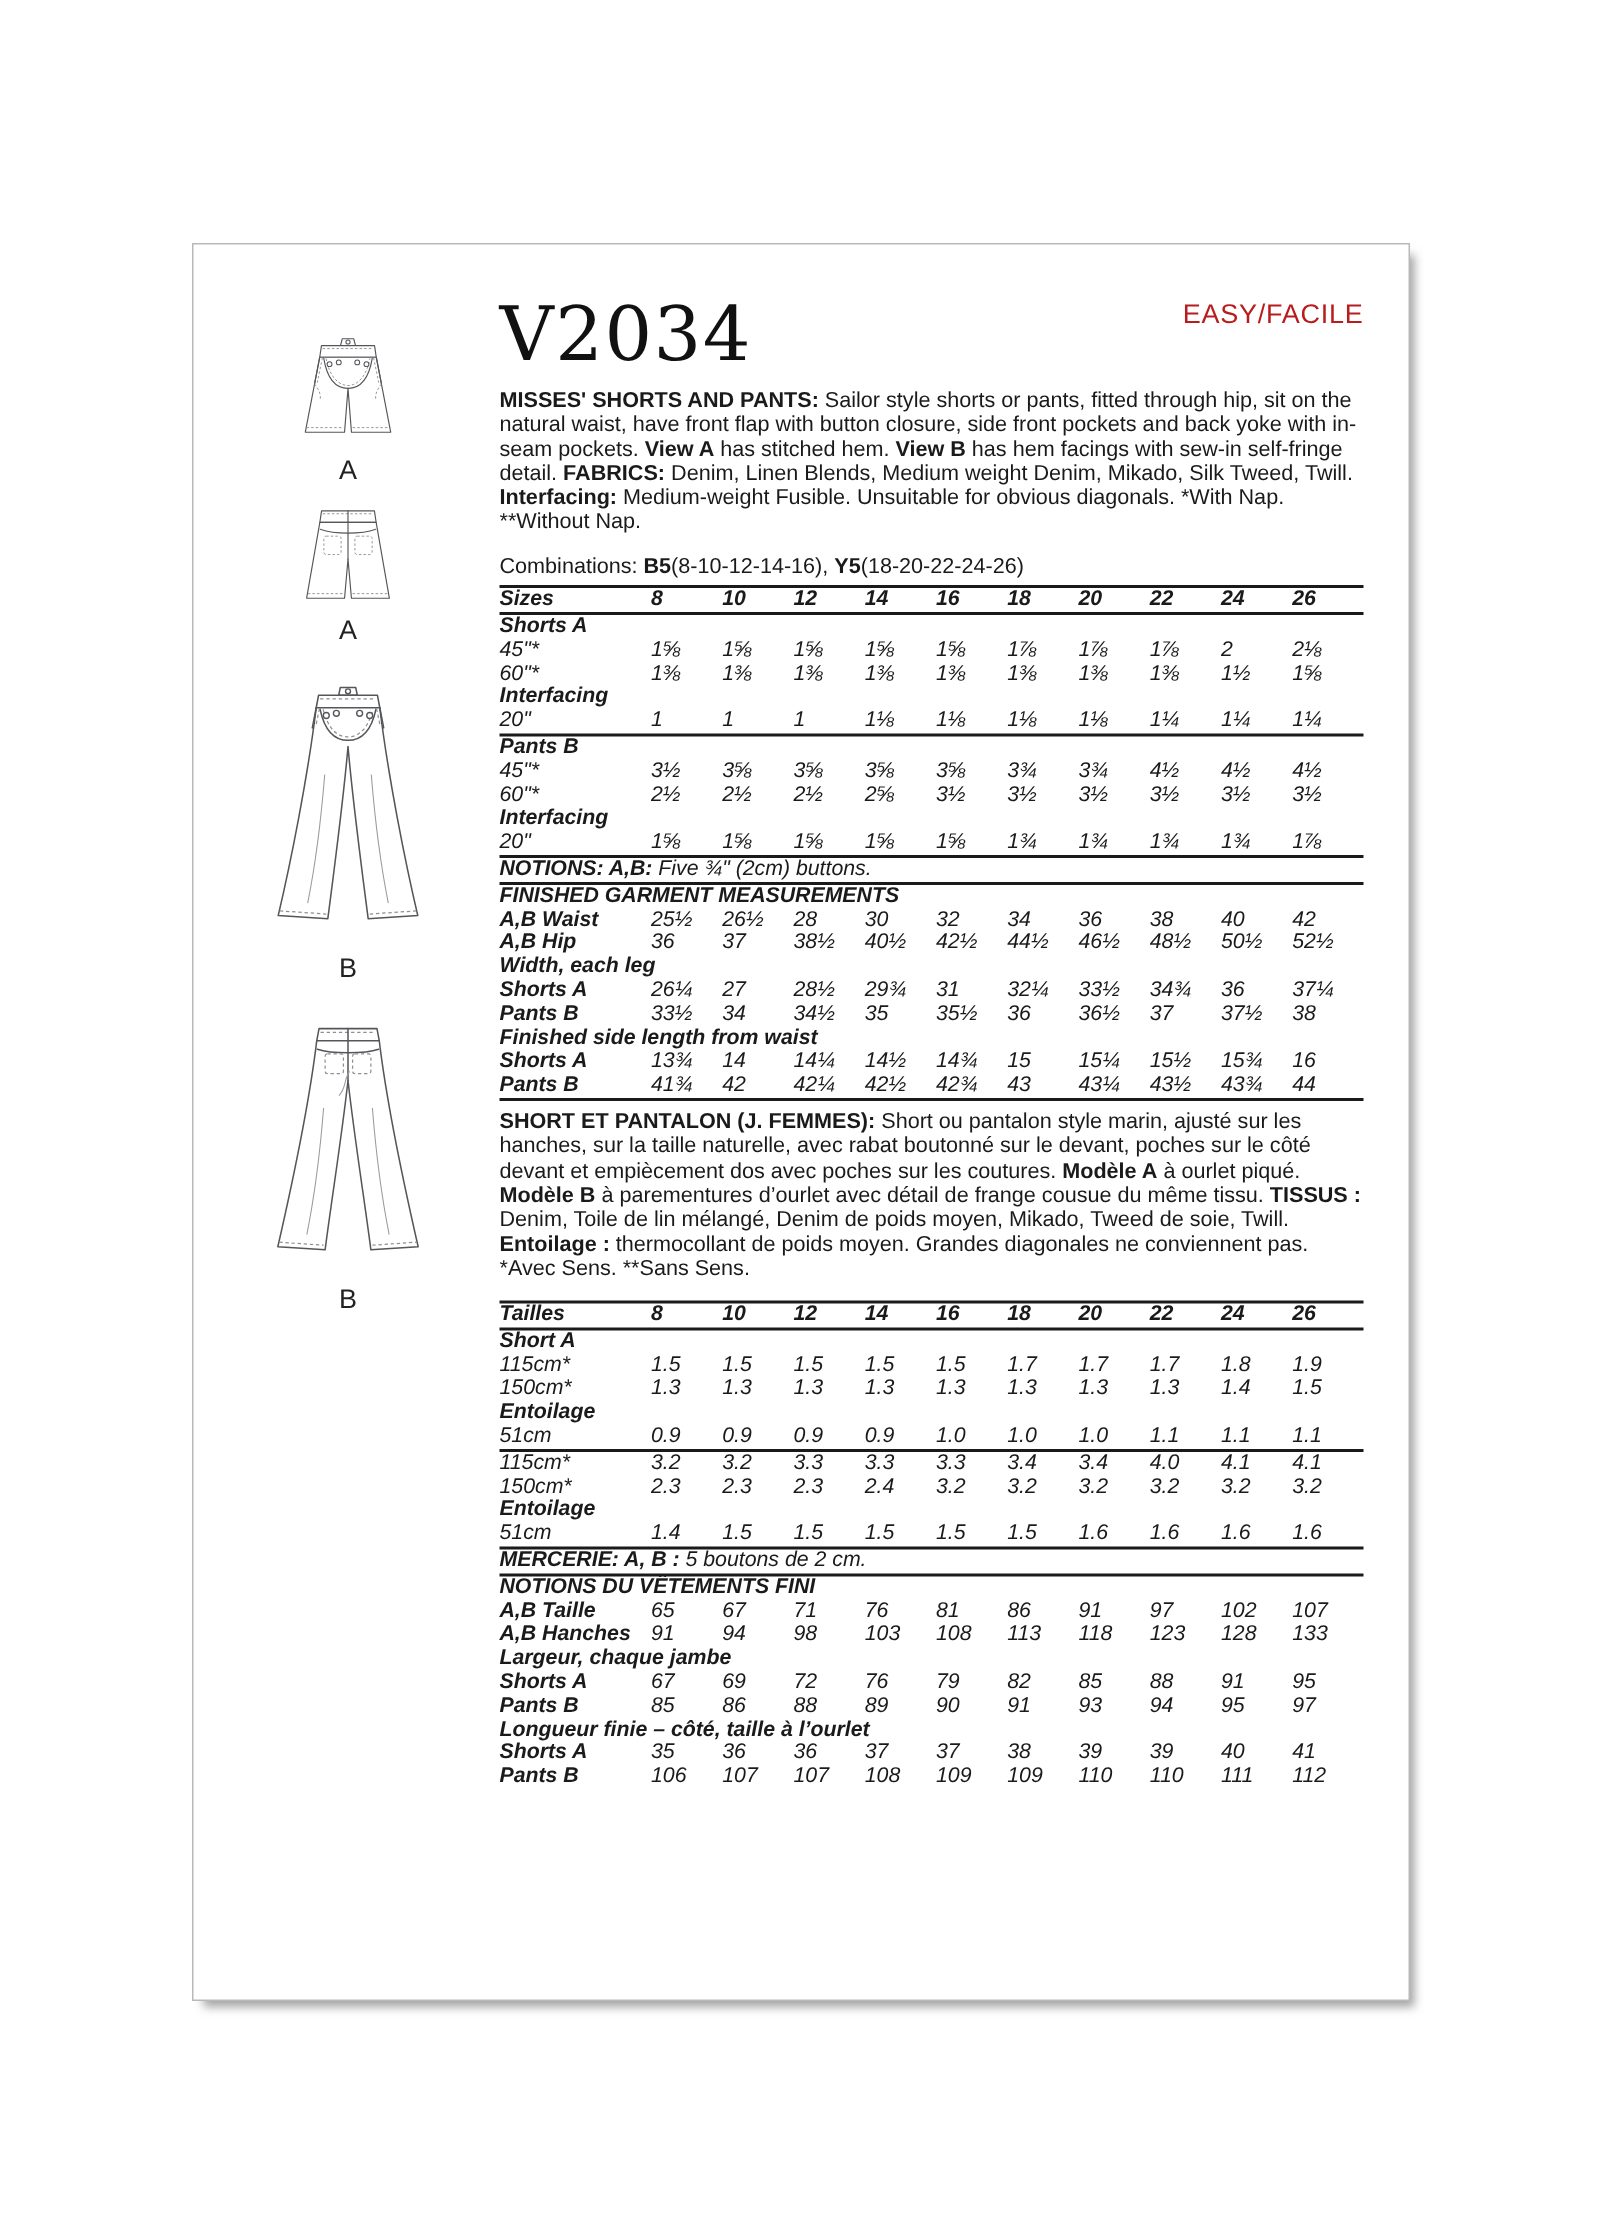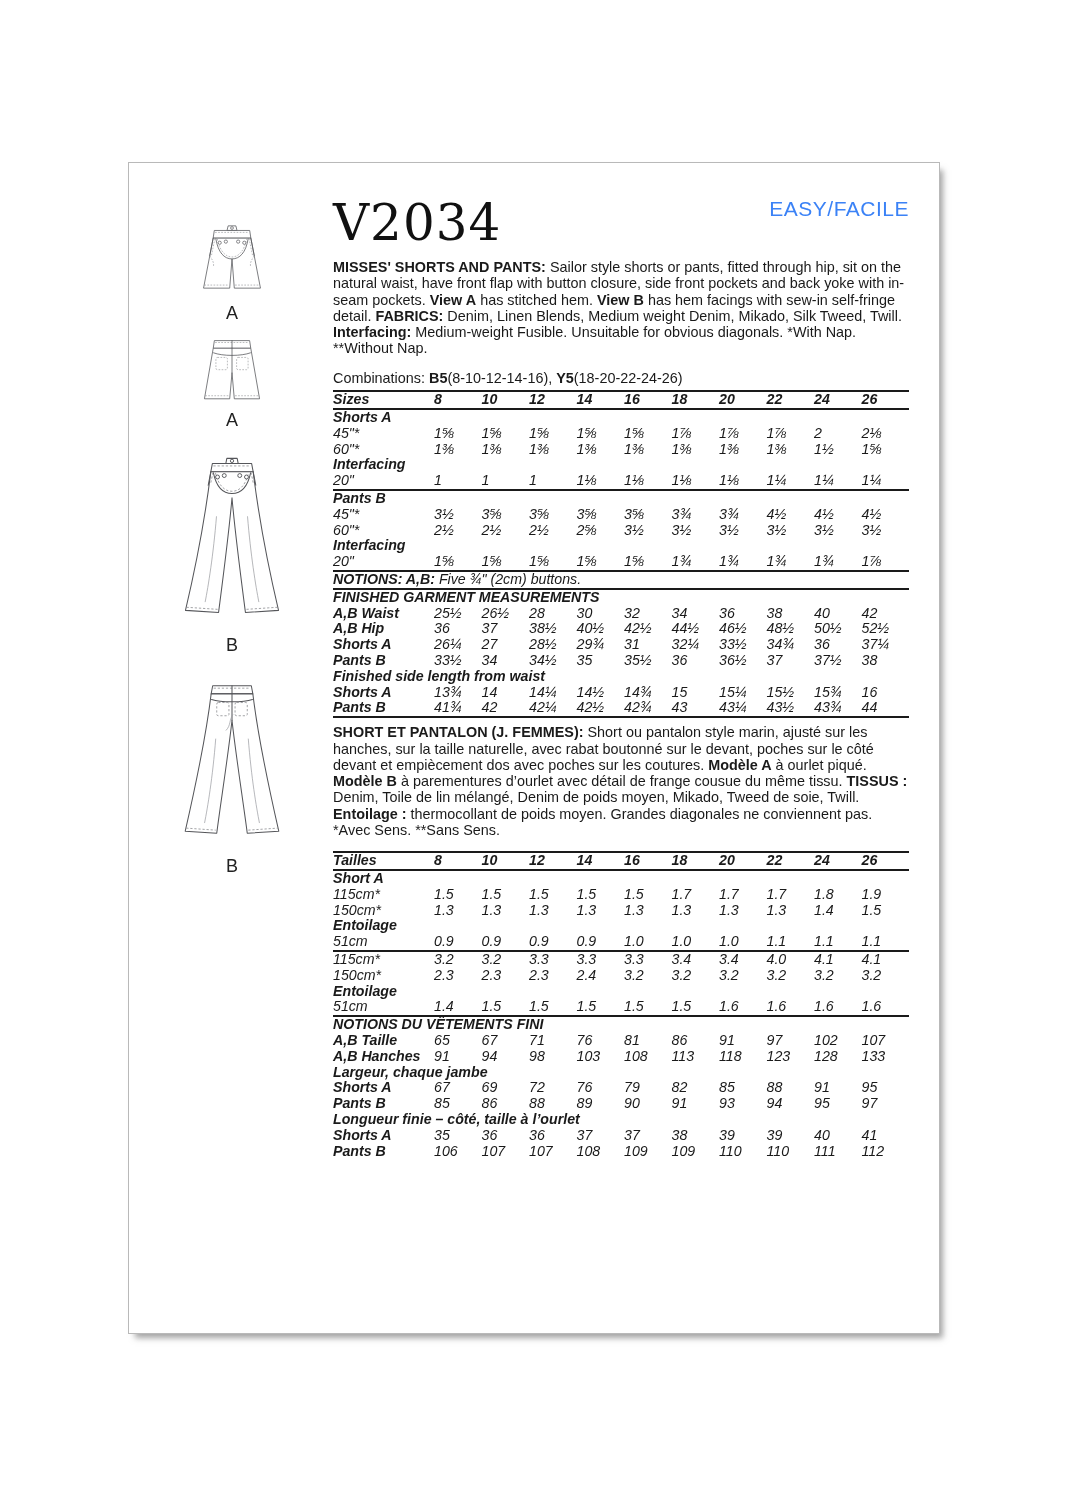--- a/index.html
+++ b/index.html
@@ -16,21 +16,21 @@
   .ln{fill:none;stroke:#55565a;stroke-width:1;stroke-linecap:round;stroke-linejoin:round;}
   .lnf{fill:#ffffff;stroke:#55565a;stroke-width:1;stroke-linejoin:round;}
   .dsh{fill:none;stroke:#8f9094;stroke-width:0.8;stroke-dasharray:2.2,1.8;}
   .crease{fill:none;stroke:#9a9ba0;stroke-width:0.7;}
   .btn{fill:#ffffff;stroke:#55565a;stroke-width:0.9;}
   
   .content{position:absolute;left:204px;top:34px;width:576px;}
   .title-row{display:flex;justify-content:space-between;margin-bottom:10px;}
   .pattern-number{font-family:"DejaVu Serif","Liberation Serif",serif;font-size:50px;line-height:52px;
                   letter-spacing:1px;color:#111;}
-  .difficulty{font-size:21px;line-height:24px;letter-spacing:.5px;color:#3b82f6;padding-bottom:5px;}
+  .difficulty{font-size:18px;line-height:24px;letter-spacing:.5px;color:#b91c1c;padding-bottom:5px;}
   p.desc{font-size:14.4px;line-height:16.3px;margin:0 0 13px 0;}
   p.combos{font-size:14.4px;line-height:16.5px;margin:0 0 4px 0;}
   .b{font-weight:bold;}
   
   .table{font-size:14.2px;margin:0 0 6px 0;font-style:italic;}
   .trow{display:flex;line-height:15.8px;white-space:nowrap;}
   .trow.ra{border-top:2px solid #1a1a1a;}
   .trow.rb{border-bottom:2px solid #1a1a1a;}
   .cell{flex:0 0 47.5px;width:47.5px;overflow:visible;}
   .cell.label{flex:0 0 101px;width:101px;}
@@ -268,20 +268,23 @@
             <div class="cell ">38½</div>
             <div class="cell ">40½</div>
             <div class="cell ">42½</div>
             <div class="cell ">44½</div>
             <div class="cell ">46½</div>
             <div class="cell ">48½</div>
             <div class="cell ">50½</div>
             <div class="cell ">52½</div>
           </div>
           <div class="trow">
+            <div class="cell full b">Width, each leg</div>
+          </div>
+          <div class="trow">
             <div class="cell label b">Shorts A</div>
             <div class="cell ">26¼</div>
             <div class="cell ">27</div>
             <div class="cell ">28½</div>
             <div class="cell ">29¾</div>
             <div class="cell ">31</div>
             <div class="cell ">32¼</div>
             <div class="cell ">33½</div>
             <div class="cell ">34¾</div>
             <div class="cell ">36</div>
@@ -426,20 +429,23 @@
             <div class="cell ">1.5</div>
             <div class="cell ">1.5</div>
             <div class="cell ">1.5</div>
             <div class="cell ">1.5</div>
             <div class="cell ">1.5</div>
             <div class="cell ">1.6</div>
             <div class="cell ">1.6</div>
             <div class="cell ">1.6</div>
             <div class="cell ">1.6</div>
           </div>
+          <div class="trow rb">
+            <div class="cell full"><span class="b">MERCERIE: A, B :</span><span> 5 boutons de 2 cm.</span></div>
+          </div>
           <div class="trow">
             <div class="cell full b">NOTIONS DU VÊTEMENTS FINI</div>
           </div>
           <div class="trow">
             <div class="cell label b">A,B Taille</div>
             <div class="cell ">65</div>
             <div class="cell ">67</div>
             <div class="cell ">71</div>
             <div class="cell ">76</div>
             <div class="cell ">81</div>

